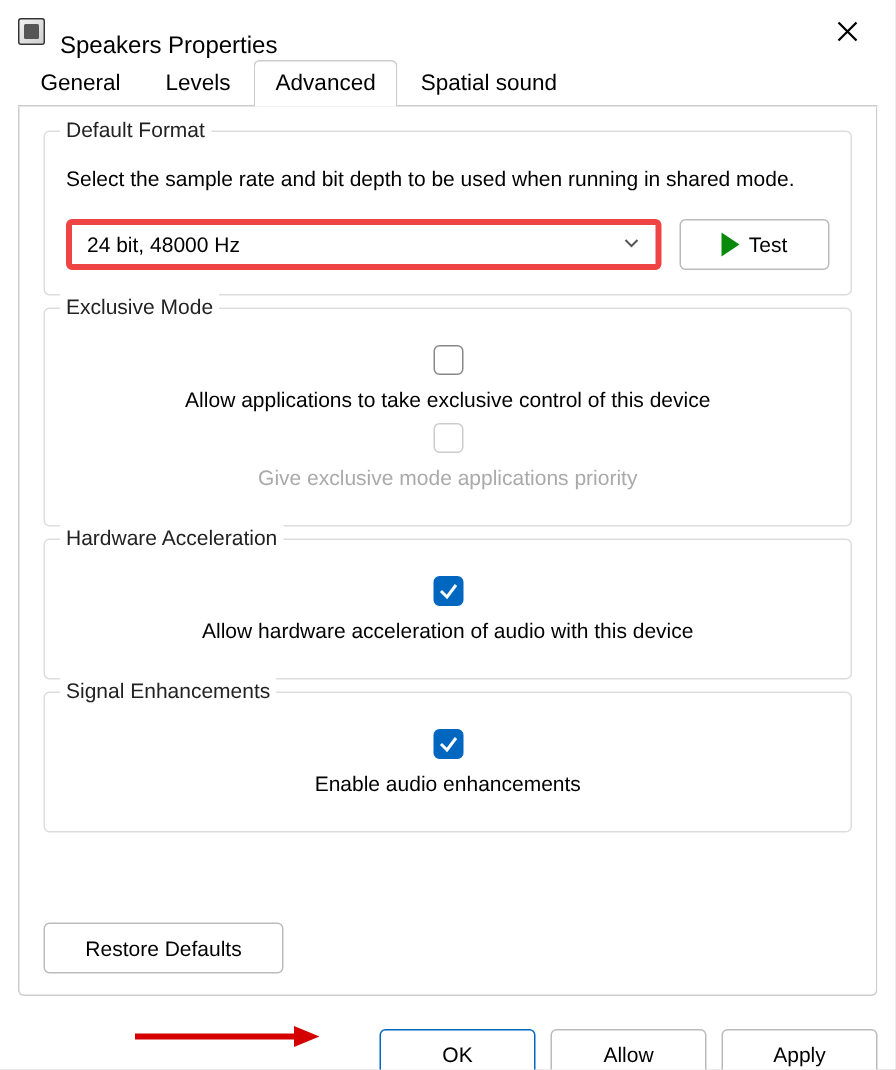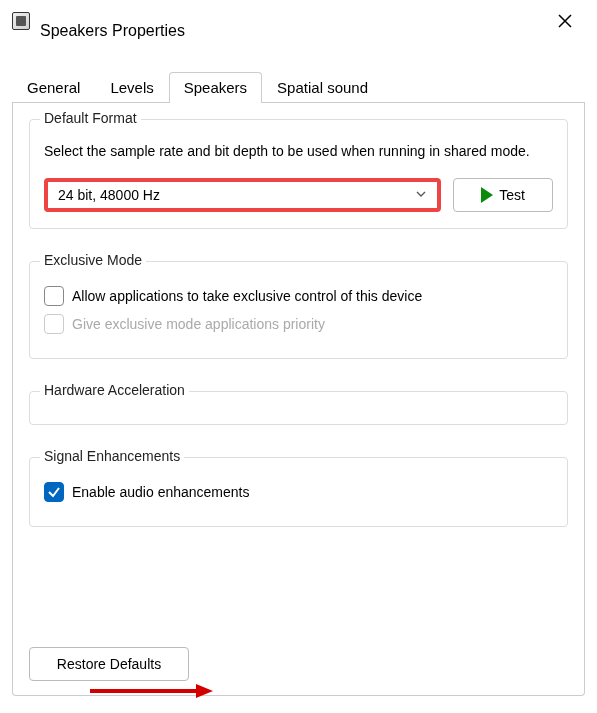--- a/index.html
+++ b/index.html
@@ -55,21 +55,20 @@
     .content {
       flex: 1;
       padding: 0 12px 12px 12px;
       position: relative;
     }
     .tabs {
       display: flex;
       border-bottom: 1px solid #ccc;
       position: relative;
       z-index: 2;
-      margin-top: 32px;
     }
     .tab {
       padding: 6px 14px;
       border: 1px solid transparent;
       border-bottom: none;
       cursor: pointer;
       background: #fff;
       font-size: 15px;
       position: relative;
     }
@@ -84,21 +83,21 @@
       border: 1px solid #ccc;
       border-top: none;
       padding: 16px;
       border-radius: 0 0 4px 4px;
       height: 593px;
       position: relative;
     }
     .groupbox {
       border: 1px solid #ddd;
       border-radius: 4px;
-      margin-bottom: 32px;
+      margin-bottom: 8px;
       padding: 16px 14px 16px 14px;
       position: relative;
     }
     .groupbox-title {
       position: absolute;
       top: -10px;
       left: 10px;
       background: #fff;
       padding: 0 4px;
       font-size: 14px;
@@ -138,20 +137,21 @@
       width: 0; height: 0;
       border-left: 12px solid #0a8a0a;
       border-top: 8px solid transparent;
       border-bottom: 8px solid transparent;
     }
     .checkbox-row {
       display: flex;
       align-items: center;
       gap: 8px;
       margin: 8px 0;
+      flex-direction: column;
     }
     .checkbox {
       width: 20px;
       height: 20px;
       border: 1.5px solid #888;
       border-radius: 4px;
       display: inline-flex;
       align-items: center;
       justify-content: center;
       background: #fff;
@@ -202,21 +202,21 @@
       <svg viewBox="0 0 14 14">
           <path d="M1 1 L13 13 M13 1 L1 13" stroke="#000" stroke-width="1.5" fill="none"></path>
         </svg>
     </div>
   </div>
 
   <div class="content">
     <div class="tabs">
       <div class="tab">General</div>
       <div class="tab">Levels</div>
-      <div class="tab active">Speakers</div>
+      <div class="tab active">Advanced</div>
       <div class="tab">Spatial sound</div>
     </div>
 
     <div class="tab-panel">
 
       <div class="groupbox">
         <div class="groupbox-title">Default Format</div>
         <div class="desc">Select the sample rate and bit depth to be used when running in shared mode.</div>
         <div class="row">
           <div class="select">
@@ -245,20 +245,28 @@
         <div class="checkbox-row">
           <span class="checkbox disabled">
             
           </span>
           <span class="label-disabled">Give exclusive mode applications priority</span>
         </div>
       </div>
 
       <div class="groupbox">
         <div class="groupbox-title">Hardware Acceleration</div>
+        <div class="checkbox-row">
+          <span class="checkbox checked">
+            <svg viewBox="0 0 14 14">
+                <path d="M2 7 L6 11 L12 3" stroke="#fff" stroke-width="2" fill="none"></path>
+              </svg>
+          </span>
+          <span>Allow hardware acceleration of audio with this device</span>
+        </div>
       </div>
 
       <div class="groupbox">
         <div class="groupbox-title">Signal Enhancements</div>
         <div class="checkbox-row">
           <span class="checkbox checked">
             <svg viewBox="0 0 14 14">
                 <path d="M2 7 L6 11 L12 3" stroke="#fff" stroke-width="2" fill="none"></path>
               </svg>
           </span>

